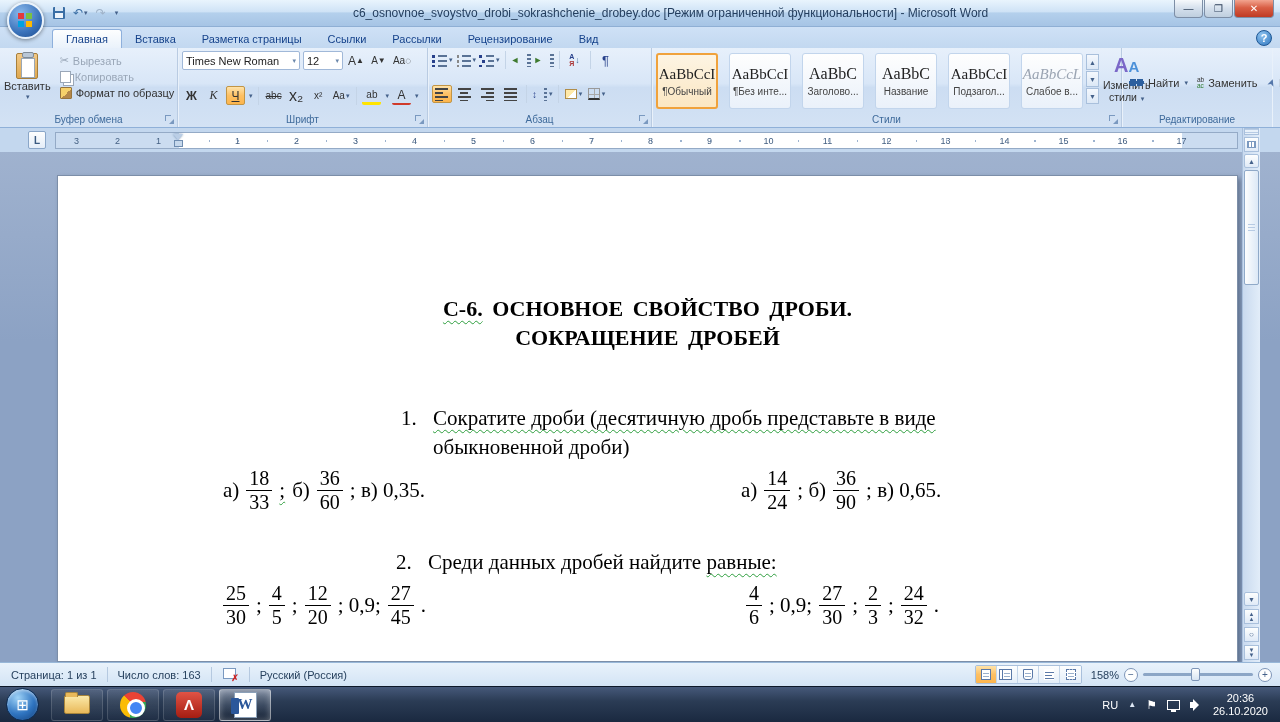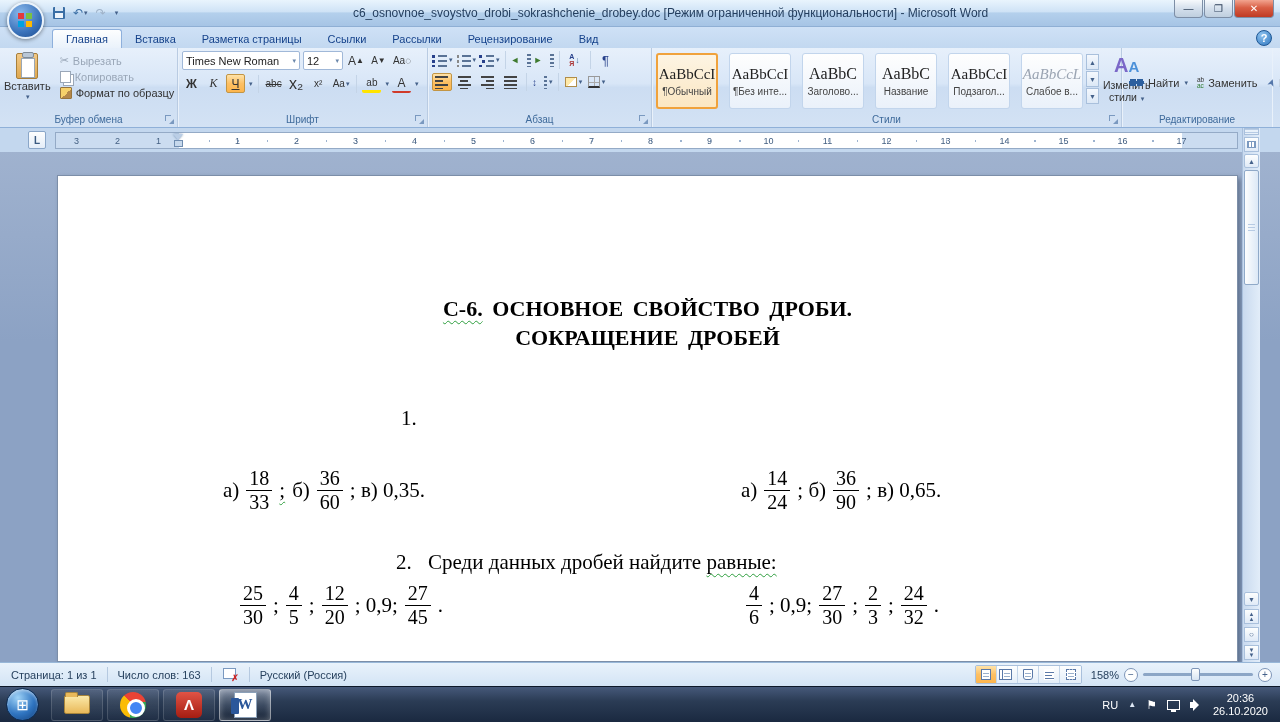--- a/index.html
+++ b/index.html
@@ -54,21 +54,21 @@
   .ic-clipboard{width:22px;height:26px;background:linear-gradient(#f2c987,#dfa84f);border:1px solid #a87f3a;border-radius:2px;position:relative}
   .ic-clipboard::before{content:"";position:absolute;left:5px;top:-2px;width:10px;height:4px;background:#b9c7d6;border:1px solid #7e8b99;border-radius:2px}
   .ic-clipboard::after{content:"";position:absolute;left:4px;top:4px;width:12px;height:18px;background:#fff;border:1px solid #9aa7b5}
   .clip-small{display:flex;flex-direction:column;gap:2px;margin-left:6px;padding-top:2px}
   .btn-s{display:flex;align-items:center;gap:4px;font-size:11px;color:#333;padding:1px 3px;border-radius:2px;white-space:nowrap}
   .btn-s.dis{color:#9aa7b8}
   .ic{font-size:11px}
   .ic-copy{width:11px;height:12px;border:1px solid #9aa7b8;background:#fff;box-shadow:3px 3px 0 -1px #fff,3px 3px 0 0 #9aa7b8}
   .ic-brush{width:12px;height:12px;background:linear-gradient(135deg,#f6d06a 55%,#b4874a 55%);border:1px solid #97743c;border-radius:1px}
 
-  .font-col{display:flex;flex-direction:column;gap:4px;width:100%}
+  .font-col{display:flex;flex-direction:column;gap:16px;width:100%}
   .font-row{display:flex;align-items:center;gap:3px}
   .combo{background:#fff;border:1px solid #a0b8d8;border-radius:2px;display:flex;align-items:center;justify-content:space-between;
     height:19px;padding:0 3px;font-size:11px;color:#222}
   .combo .mini-caret{color:#6b87ab}
   .fbtn{min-width:19px;height:19px;display:flex;align-items:center;justify-content:center;border-radius:2px;font-size:12px;color:#333;padding:0 2px}
   .fbtn.active{background:linear-gradient(#ffe3a9,#fdc064 50%,#fdb54c);border:1px solid #c29545}
   .fbtn .sm{font-size:8px;vertical-align:super}
   .vdiv{width:1px;height:18px;background:#c4d4e7;margin:0 2px}
   .under-red{border-bottom:2px solid #d03a2a}
   .under-yel{border-bottom:3px solid #ffe400}
@@ -522,20 +522,24 @@
   </div>
 
   <div class="page">
     <div class="doc-title">
       <span class="wavy">С-6.</span><span> ОСНОВНОЕ СВОЙСТВО ДРОБИ.</span><br>
       <span>СОКРАЩЕНИЕ ДРОБЕЙ</span>
     </div>
 
     <div class="doc-item" style="left:343px;top:228px;width:650px">
       <span class="no">1.</span>
+      <span>
+        <span class="wavy">Сократите дроби (десятичную дробь представьте в виде</span><br>
+        <span>обыкновенной дроби)</span>
+      </span>
     </div>
 
     <div class="frow" style="left:165px;top:283px;height:62px">
         <span class="ftx">а)</span>
         <span class="frac">
           <span class="fnum">18</span>
           <span class="fden">33</span>
         </span>
         <span class="ftx wavy">;</span>
         <span class="ftx">б)</span>
@@ -560,21 +564,21 @@
       </div>
 
     <div class="doc-item" style="left:338px;top:372px">
       <span class="no">2.</span>
       <span>
         <span>Среди данных дробей найдите</span>
         <span class="wavy">равные:</span>
       </span>
     </div>
 
-    <div class="frow" style="left:182px;top:398px;height:62px">
+    <div class="frow" style="left:165px;top:398px;height:62px">
         <span class="frac">
           <span class="fnum">25</span>
           <span class="fden">30</span>
         </span>
         <span class="ftx">;</span>
         <span class="frac">
           <span class="fnum">4</span>
           <span class="fden">5</span>
         </span>
         <span class="ftx">;</span>

